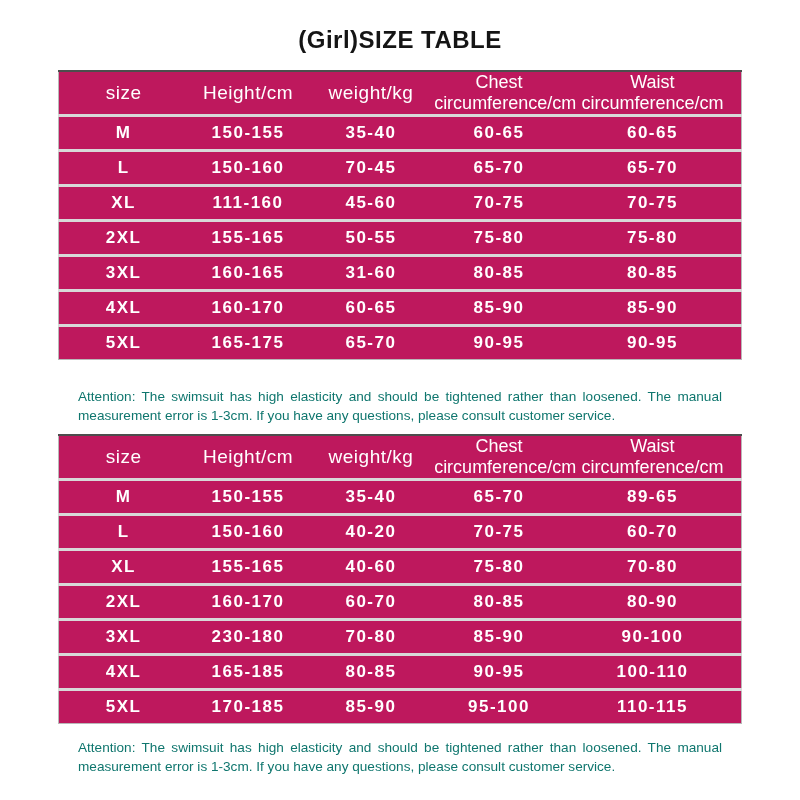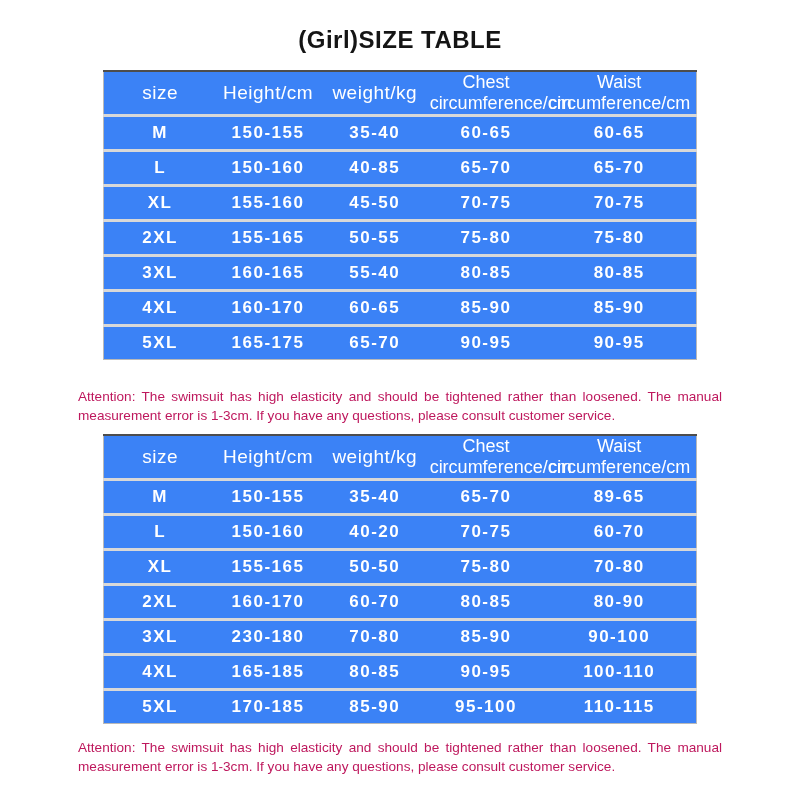--- a/index.html
+++ b/index.html
@@ -20,25 +20,25 @@
     margin: 16px;
     text-align: center;
     font-size: 24px;
     font-weight: bold;
     color: #151515;
     letter-spacing: 0.5px;
   }
   .title-first  { margin-top: 6px; }
   .title-second { margin-top: 22px; }
   .size-table {
-    width: 594px;
+    width: 684px;
     margin: 9px auto 0 auto;
     border-collapse: collapse;
     table-layout: fixed;
-    background: #3b82f6;
+    background: #be185d;
     border-left: 1px solid #b9b9b9;
     border-right: 1px solid #b9b9b9;
     border-top: 2px solid #4d4d4d;
     border-bottom: 1px solid #b9b9b9;
   }
   .size-table th, .size-table td {
     border-bottom: 3px solid #d8d8d8;
     text-align: center;
     vertical-align: middle;
     color: #ffffff;
@@ -61,21 +61,21 @@
     height: 32px;
     font-size: 17px;
     font-weight: 600;
     letter-spacing: 1.5px;
   }
   .note {
     width: 644px;
     margin: 3px auto;
     font-size: 13.6px;
     line-height: 1.34;
-    color: #be185d;
+    color: #0f766e;
     text-align: justify;
   }
   .note-first  { margin-top: 28px; }
   .note-second { margin-top: 15px; }
 </style>
 </head>
 <body>
 
 <div class="sheet">
 
@@ -108,42 +108,42 @@
           <tr>
             <td>M</td>
             <td>150-155</td>
             <td>35-40</td>
             <td>60-65</td>
             <td>60-65</td>
           </tr>
           <tr>
             <td>L</td>
             <td>150-160</td>
-            <td>40-85</td>
+            <td>70-45</td>
             <td>65-70</td>
             <td>65-70</td>
           </tr>
           <tr>
             <td>XL</td>
-            <td>155-160</td>
-            <td>45-50</td>
+            <td>111-160</td>
+            <td>45-60</td>
             <td>70-75</td>
             <td>70-75</td>
           </tr>
           <tr>
             <td>2XL</td>
             <td>155-165</td>
             <td>50-55</td>
             <td>75-80</td>
             <td>75-80</td>
           </tr>
           <tr>
             <td>3XL</td>
             <td>160-165</td>
-            <td>55-40</td>
+            <td>31-60</td>
             <td>80-85</td>
             <td>80-85</td>
           </tr>
           <tr>
             <td>4XL</td>
             <td>160-170</td>
             <td>60-65</td>
             <td>85-90</td>
             <td>85-90</td>
           </tr>
@@ -194,21 +194,21 @@
           <tr>
             <td>L</td>
             <td>150-160</td>
             <td>40-20</td>
             <td>70-75</td>
             <td>60-70</td>
           </tr>
           <tr>
             <td>XL</td>
             <td>155-165</td>
-            <td>50-50</td>
+            <td>40-60</td>
             <td>75-80</td>
             <td>70-80</td>
           </tr>
           <tr>
             <td>2XL</td>
             <td>160-170</td>
             <td>60-70</td>
             <td>80-85</td>
             <td>80-90</td>
           </tr>

